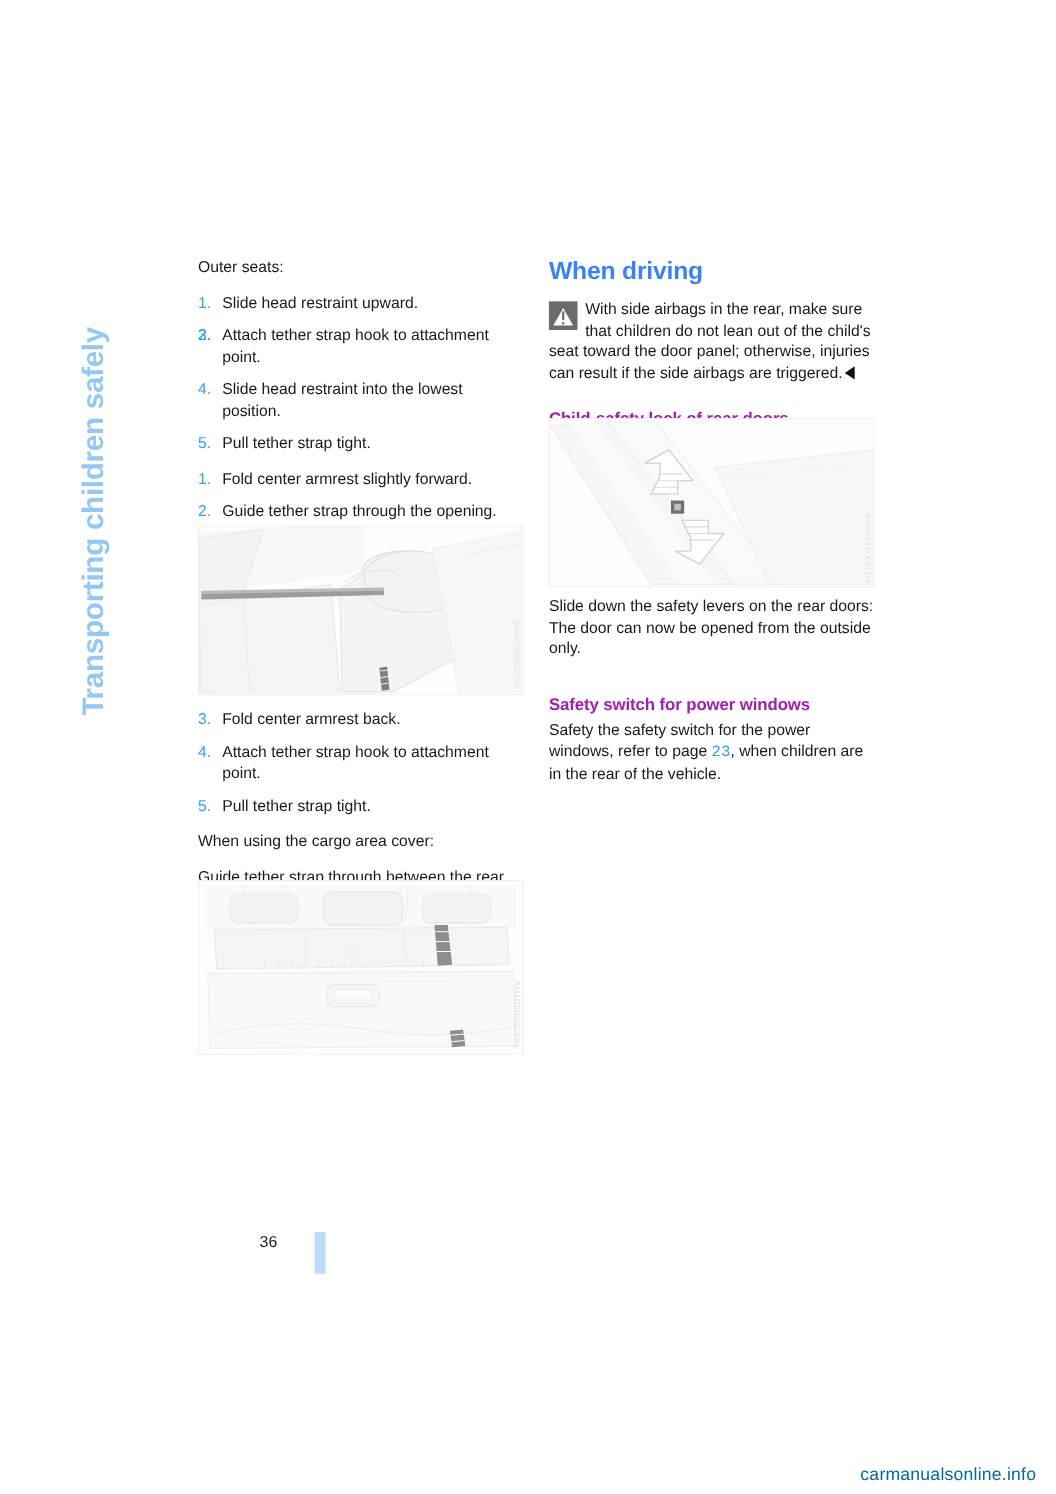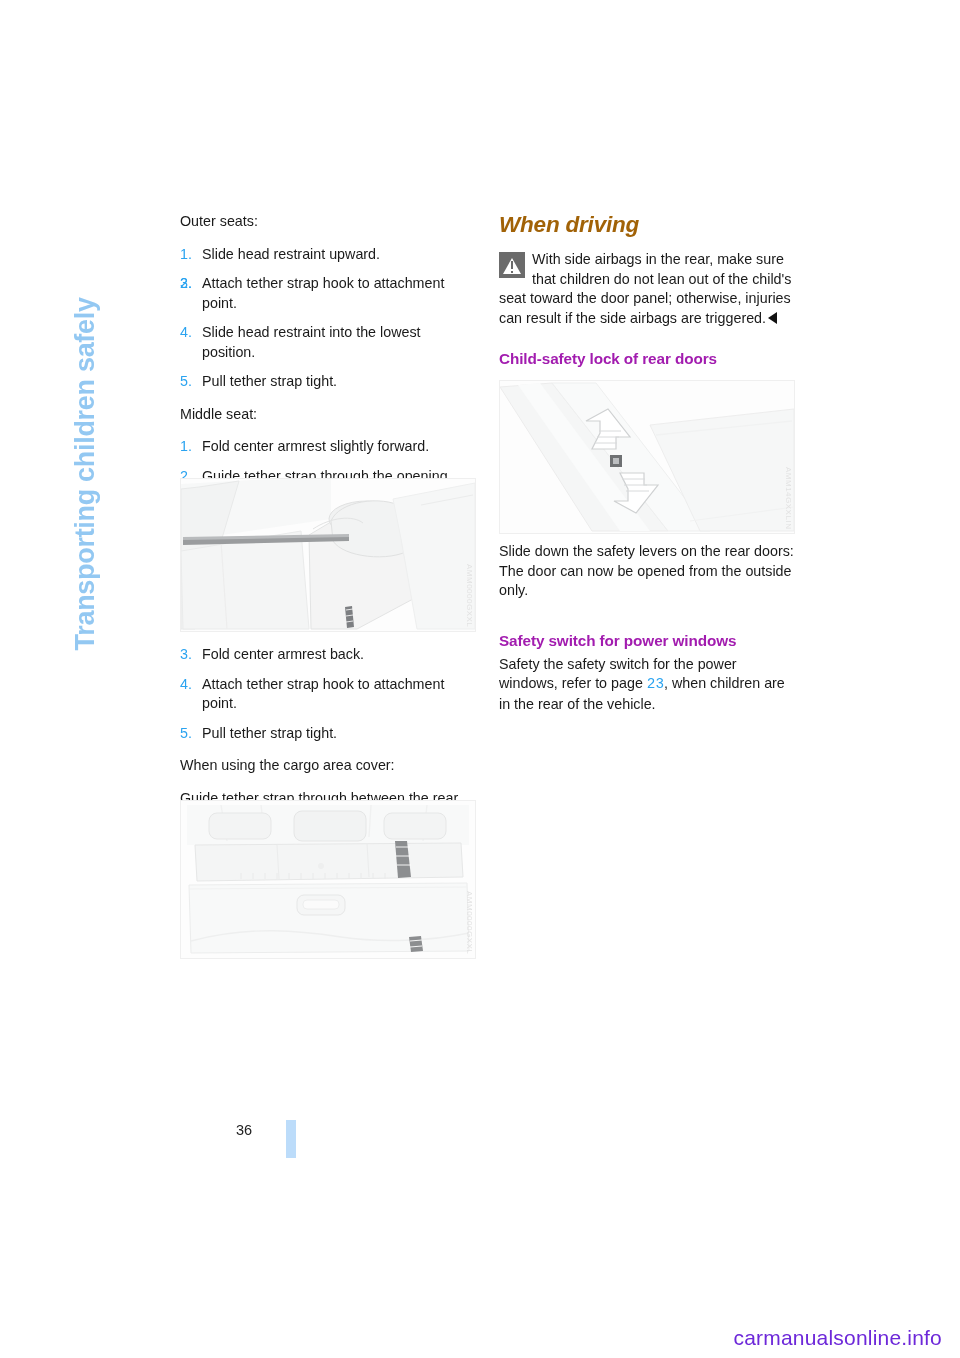--- a/index.html
+++ b/index.html
@@ -44,21 +44,21 @@
     font-weight: bold;
     letter-spacing: -0.3px;
     color: #93c8f2;
     white-space: nowrap;
     text-align: left;
   }
 
   
   .col {
     position: absolute;
-    top: 212px;
+    top: 234px;
     width: 296px;
   }
   .col-left  { left: 180px; }
   .col-right { left: 499px; }
 
   p, .line {
     margin: 0;
     font-size: 14.3px;
     line-height: 19.5px;
   }
@@ -87,23 +87,22 @@
     top: 0;
     color: #2aa3f0;
     font-size: 14.3px;
   }
 
   
   h1.heading-major {
     margin: 0 0 12px 0;
     font-size: 22.5px;
     font-weight: bold;
-    color: #a16207;
+    color: #3b82f6;
     letter-spacing: -0.2px;
-    font-style: italic;
   }
   h2.heading-minor {
     margin: 0 0 5px 0;
     font-size: 15.3px;
     font-weight: bold;
     color: #a21caf;
     letter-spacing: -0.1px;
   }
 
   
@@ -218,22 +217,22 @@
     top: 1120px;
     width: 10px;
     height: 38px;
     background: #bcdcfa;
   }
 
   .watermark {
     position: absolute;
     right: 18px;
     bottom: 8px;
-    font-size: 21px;
-    color: #6d28d9;
+    font-size: 16px;
+    color: #0369a1;
     letter-spacing: 0.2px;
   }
 </style>
 </head>
 <body>
 
 <div class="page">
 
   <div class="chapter-tab">
     <div class="chapter-title">Transporting children safely</div>
@@ -258,21 +257,20 @@
       <li>
         <span class="num">4.</span>
         <span>Slide head restraint into the lowest position.</span>
       </li>
       <li>
         <span class="num">5.</span>
         <span>Pull tether strap tight.</span>
       </li>
     </ol>
 
-    <p class="para">Middle seat:</p>
 
     <ol class="steps">
       <li>
         <span class="num">1.</span>
         <span>Fold center armrest slightly forward.</span>
       </li>
       <li>
         <span class="num">2.</span>
         <span>Guide tether strap through the opening.</span>
       </li>

